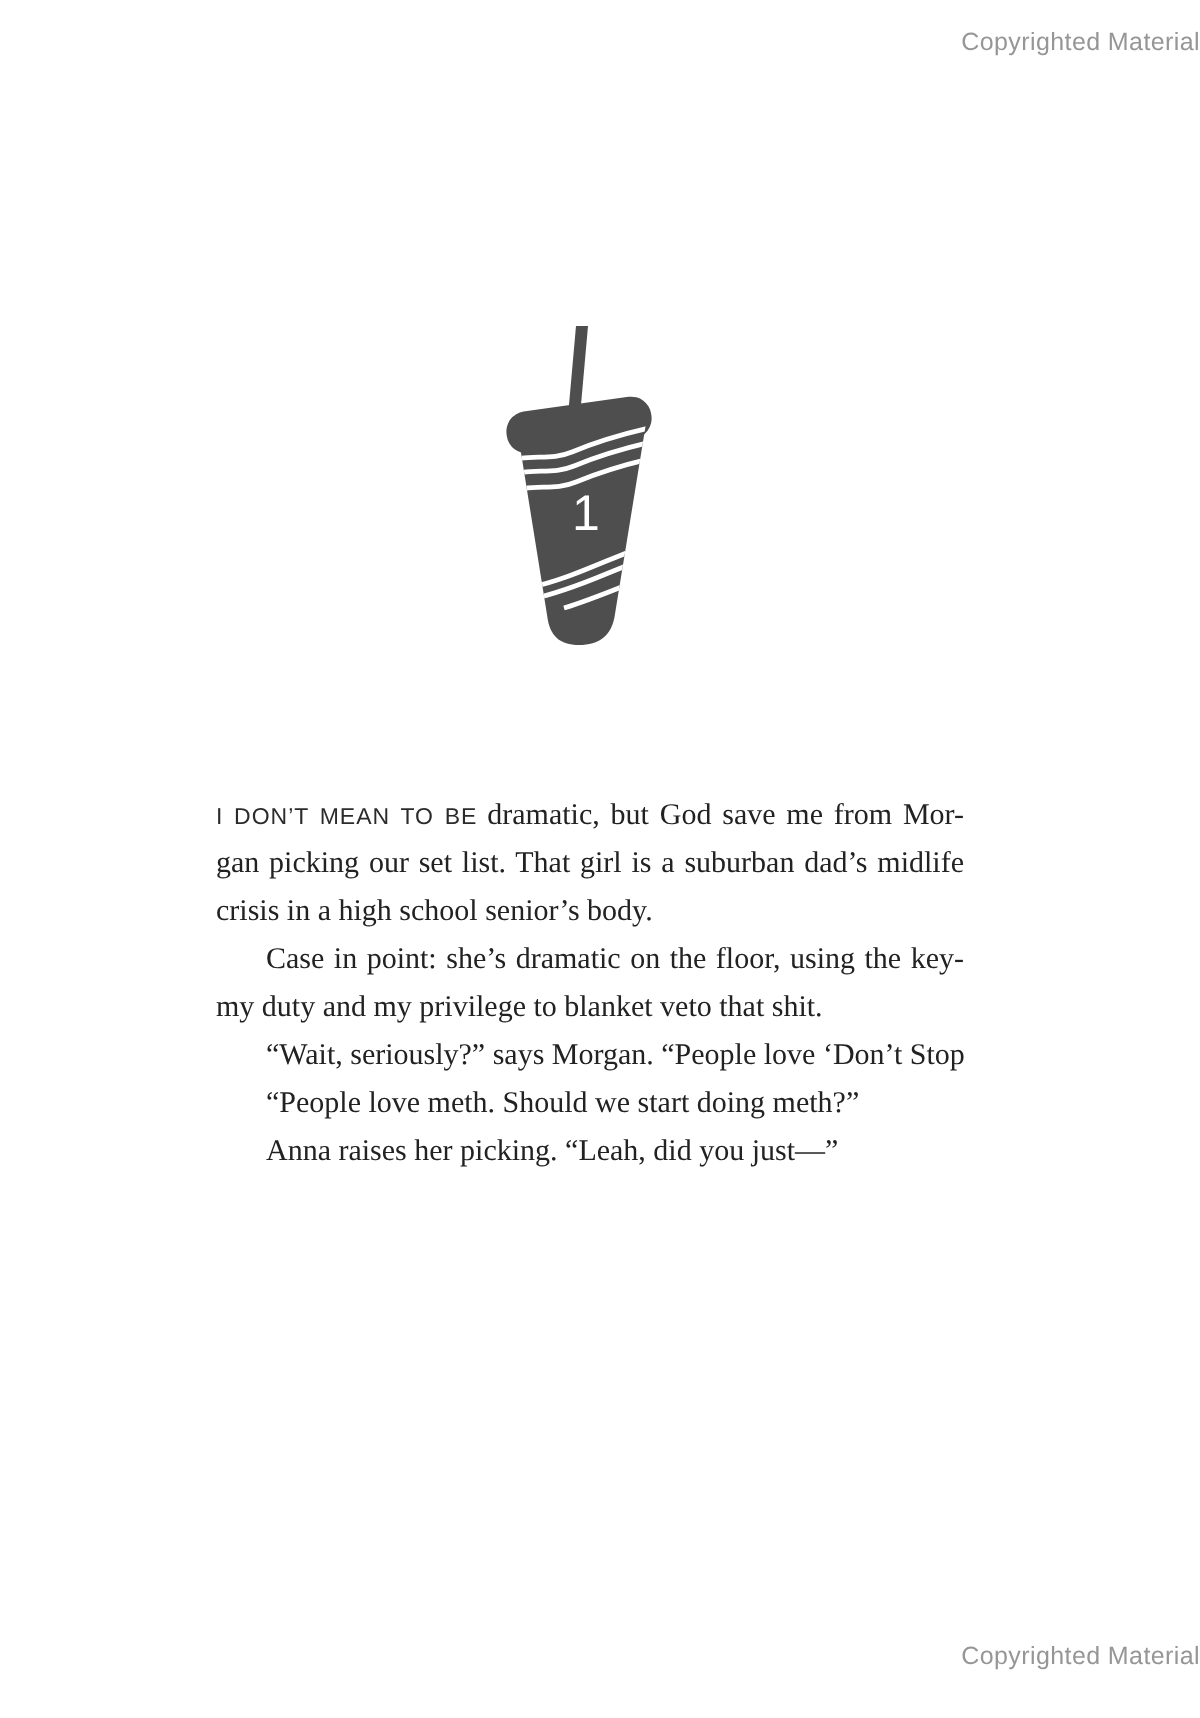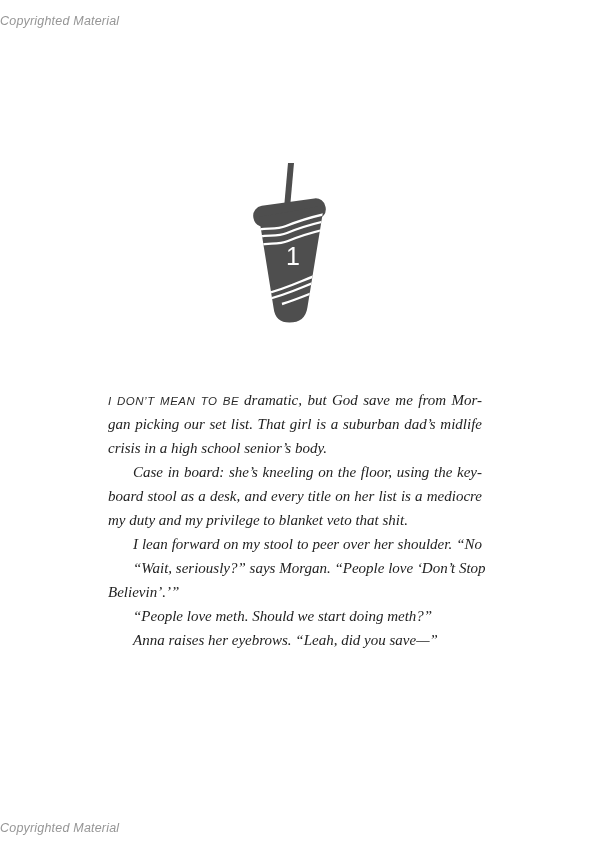--- a/index.html
+++ b/index.html
@@ -8,26 +8,25 @@
     width: 600px;
     height: 859px;
     background: #ffffff;
     overflow: hidden;
     font-family: "Liberation Serif", serif;
   }
   .copyright {
     position: absolute;
     left: 0;
     width: 600px;
-    text-align: left;
+    text-align: right;
     font-family: "Liberation Sans", sans-serif;
     font-size: 12.5px;
     letter-spacing: 0.2px;
     color: #969696;
-    font-style: italic;
   }
   .copyright.top { top: 14px; }
   .copyright.bottom { top: 821px; }
 
   .illustration {
     position: absolute;
     left: 240px;
     top: 150px;
     width: 120px;
     height: 180px;
@@ -36,26 +35,25 @@
   .text-block {
     position: absolute;
     left: 108px;
     top: 392px;
     width: 374px;
     color: #222222;
     font-size: 15px;
   }
   .line {
     height: 24px;
-    line-height: 16px;
+    line-height: 32px;
     white-space: nowrap;
     text-align: justify;
     text-align-last: justify;
     text-justify: inter-word;
-    font-style: italic;
   }
   .line.last {
     text-align: center;
     text-align-last: left;
   }
   .line.indent { padding-left: 25px; }
   .lead-in {
     font-family: "Liberation Sans", sans-serif;
     font-size: 11.5px;
     letter-spacing: 0.5px;
@@ -95,29 +93,26 @@
   </svg>
 
   <div class="text-block">
 
     <div class="line">
       <span class="lead-in">I DON’T MEAN TO BE</span><span>dramatic, but God save me from Mor-</span>
     </div>
     <div class="line">gan picking our set list. That girl is a suburban dad’s midlife</div>
     <div class="line last">crisis in a high school senior’s body.</div>
 
-    <div class="line indent">Case in board: she’s kneeling on the floor, using the key-</div>
-    <div class="line">board stool as a desk, and every title on her list is a mediocre</div>
+    <div class="line indent">Case in point: she’s dramatic on the floor, using the key-</div>
     <div class="line last">my duty and my privilege to blanket veto that shit.</div>
 
-    <div class="line indent">I lean forward on my stool to peer over her shoulder. “No</div>
 
     <div class="line indent">“Wait, seriously?” says Morgan. “People love ‘Don’t Stop</div>
-    <div class="line last">Believin’.’”</div>
 
     <div class="line indent last">“People love meth. Should we start doing meth?”</div>
 
-    <div class="line indent last">Anna raises her eyebrows. “Leah, did you save—”</div>
+    <div class="line indent last">Anna raises her picking. “Leah, did you just—”</div>
   </div>
 
   <div class="copyright bottom">Copyrighted Material</div>
 
 </div>
 
 </body></html>

